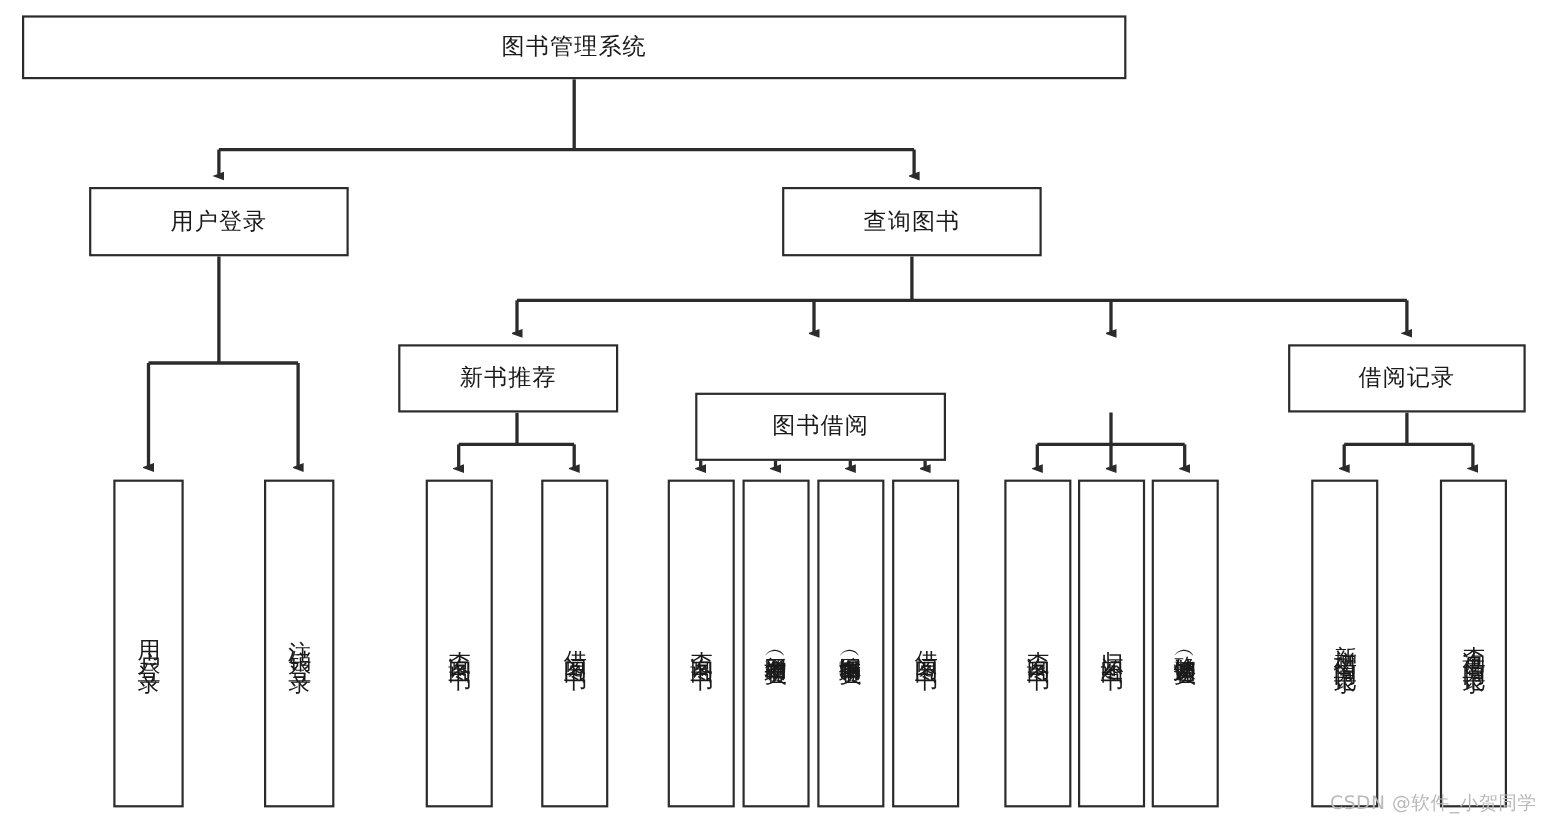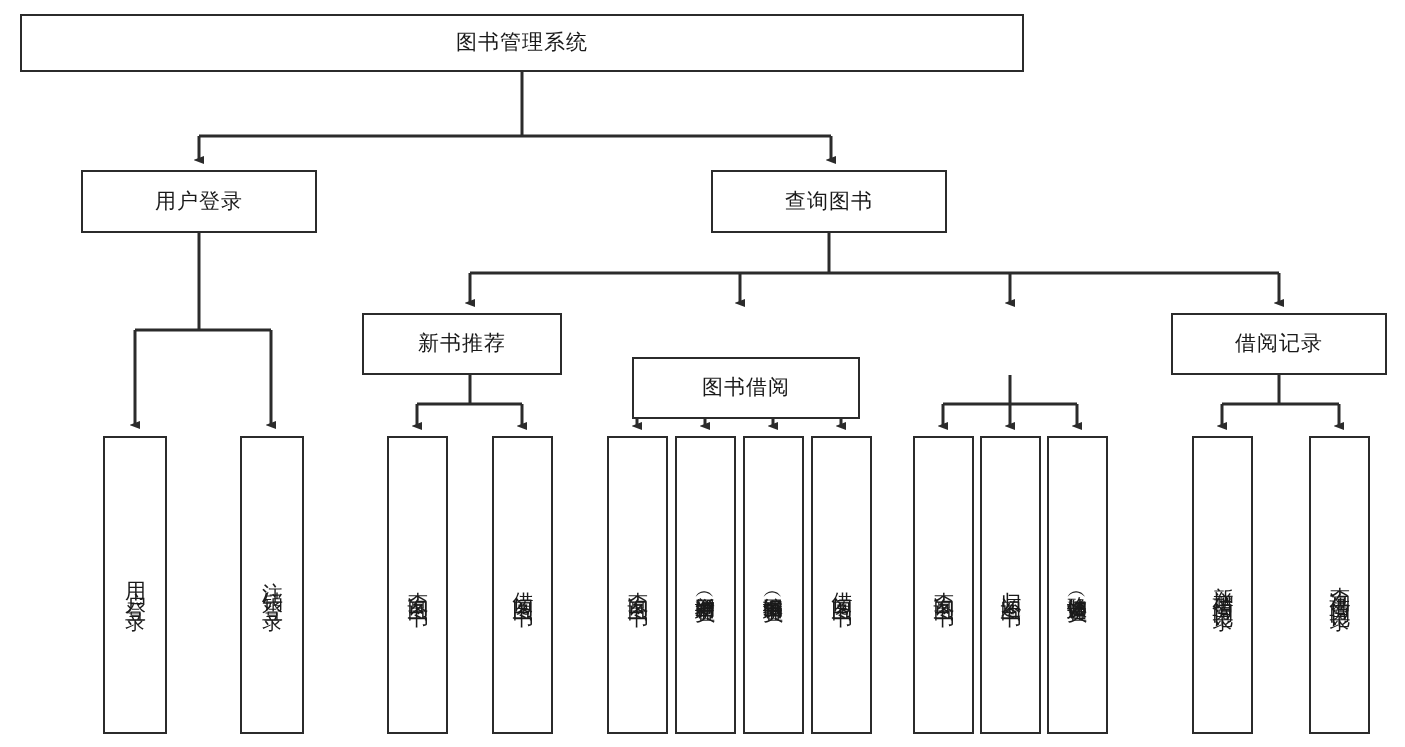--- a/index.html
+++ b/index.html
@@ -200,14 +200,15 @@
   </div>
 
   <div class="node vert" style="left:1192px; top:436px; width:61px; height:298px;">
     <span class="label">新增借阅记录</span>
   </div>
 
   <div class="node vert" style="left:1309px; top:436px; width:61px; height:298px;">
     <span class="label">查询借阅记录</span>
   </div>
 
+  <div class="watermark">CSDN @软件_小贺同学</div>
 
 </div>
 
 </body></html>

